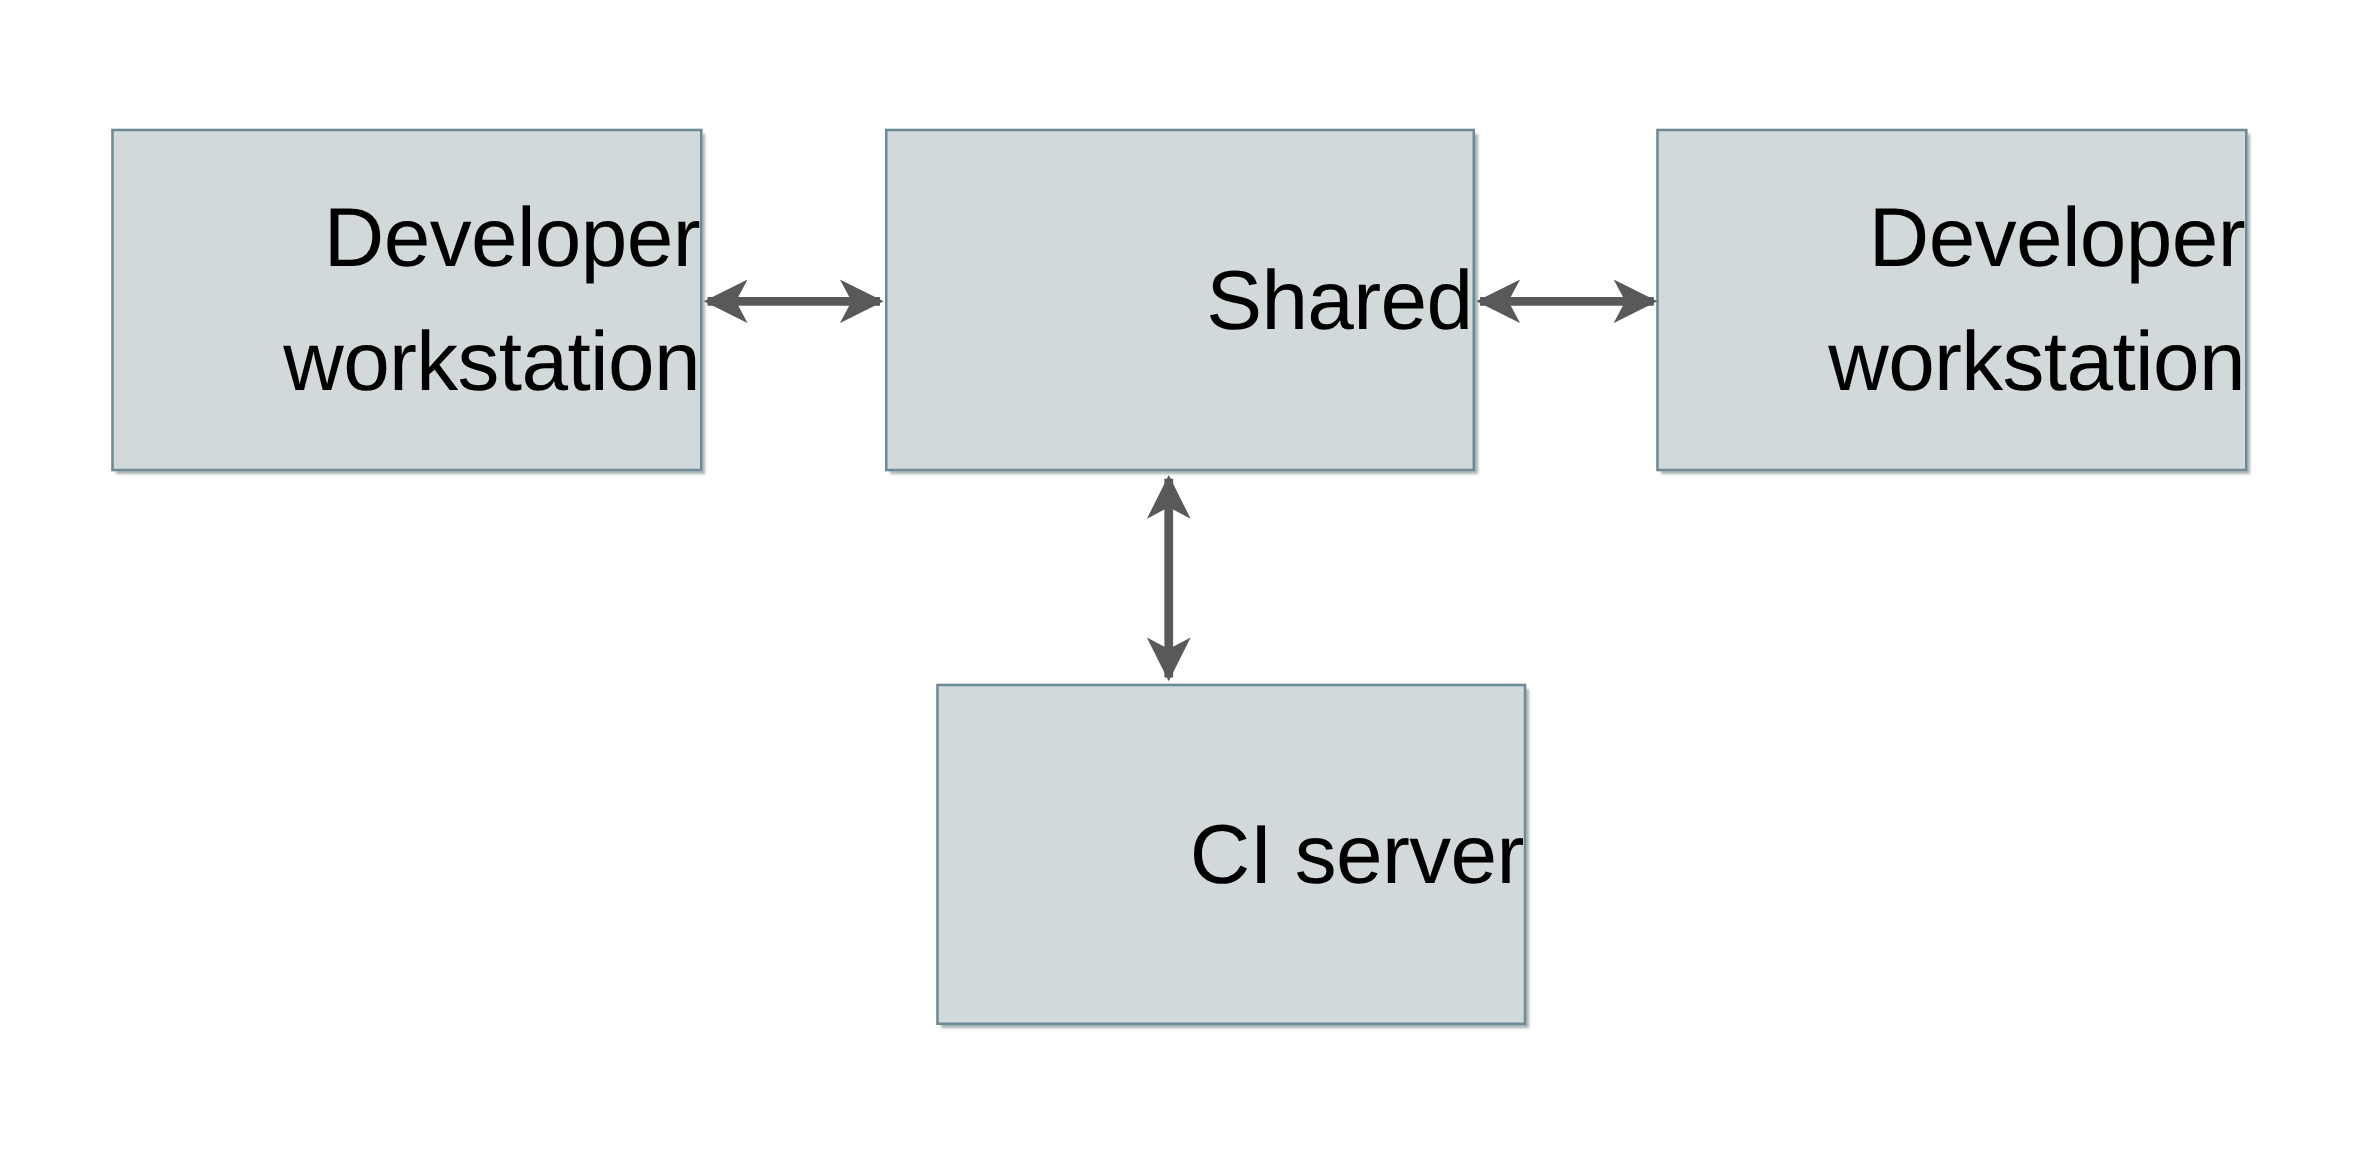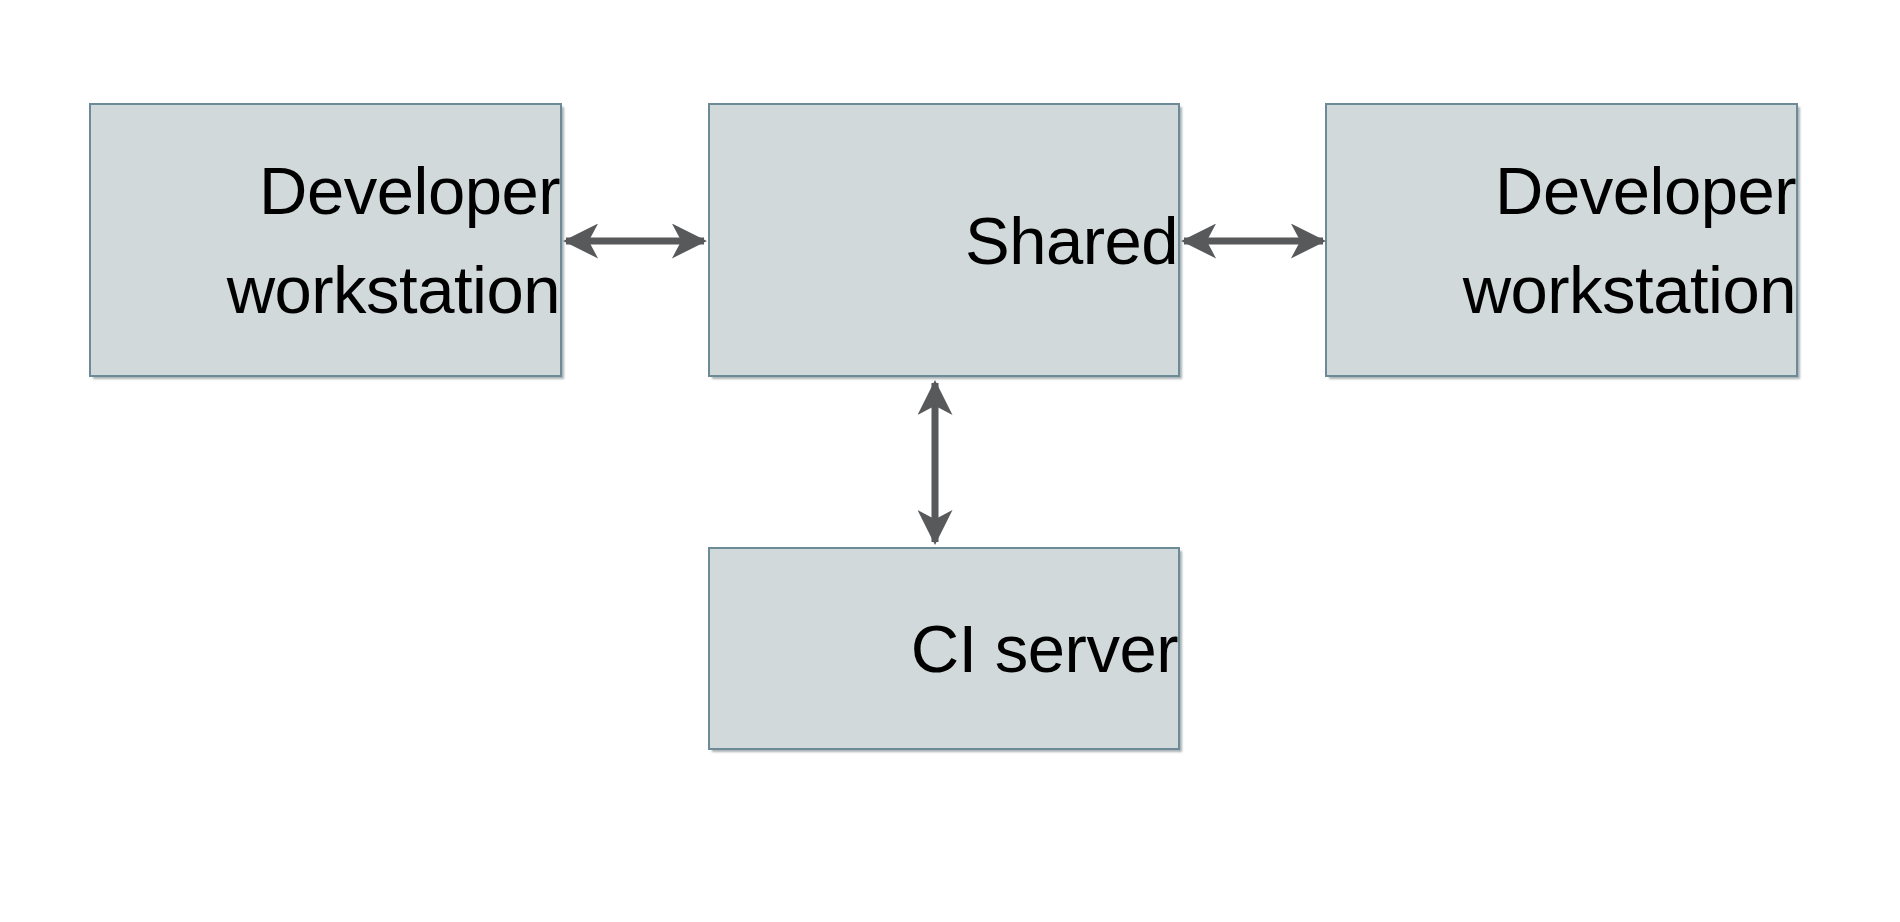--- a/index.html
+++ b/index.html
@@ -32,21 +32,21 @@
     justify-content: center;
     text-align: center;
     color: var(--text-color);
     font-size: 67px;
     line-height: 99px;
     letter-spacing: -0.5px;
   }
   .node-dev-left   { left:  89px; top: 103px; width: 473px; height: 274px; }
   .node-shared     { left: 708px; top: 103px; width: 472px; height: 274px; }
   .node-dev-right  { left: 1325px; top: 103px; width: 473px; height: 274px; }
-  .node-ci         { left: 708px; top: 547px; width: 472px; height: 203px; }
+  .node-ci         { left: 749px; top: 547px; width: 472px; height: 273px; }
   .edges-layer {
     position: absolute;
     left: 0; top: 0;
     width: 1900px; height: 922px;
     pointer-events: none;
   }
   .edge {
     stroke: var(--arrow-color);
     stroke-width: 7;
     fill: none;

